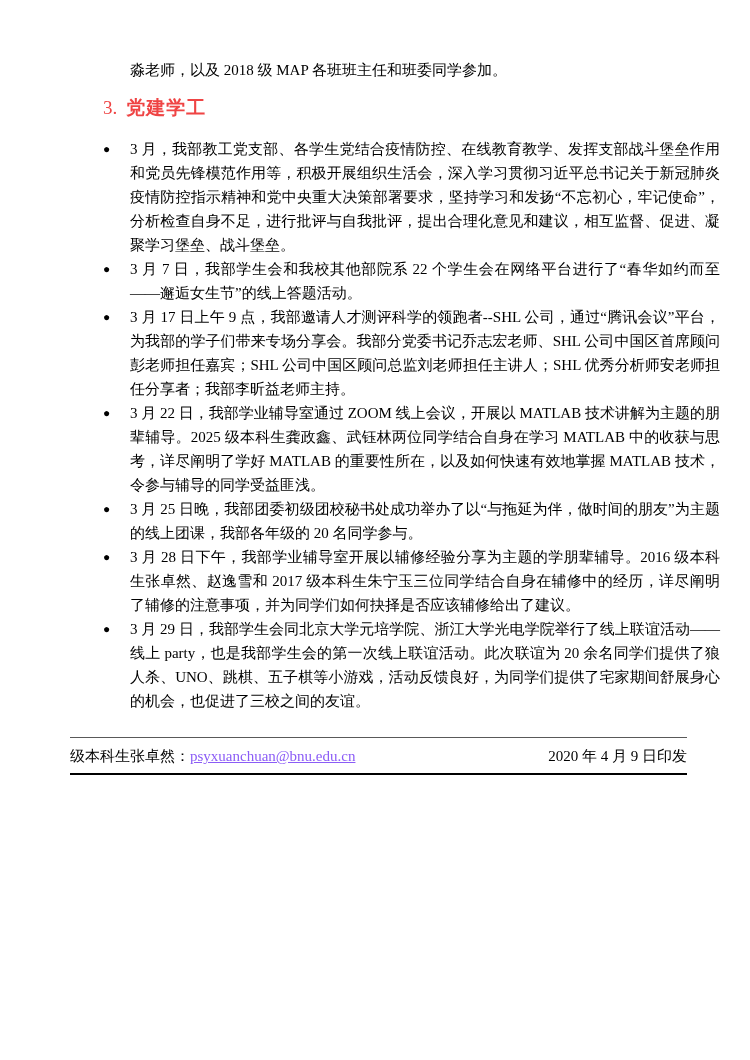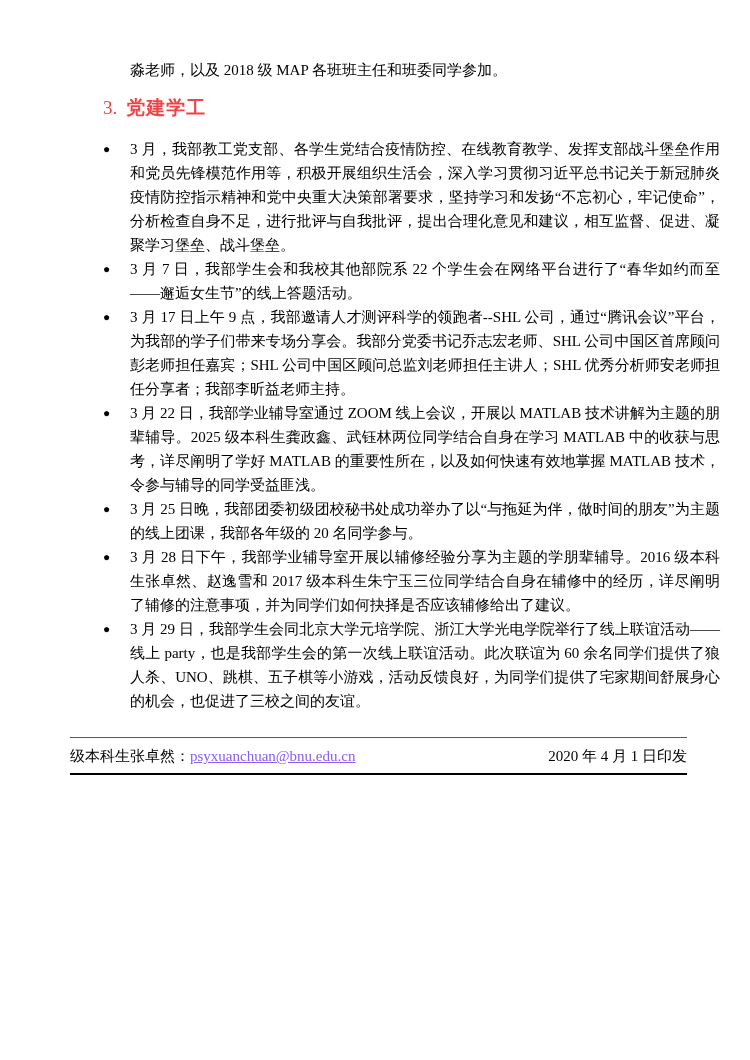--- a/index.html
+++ b/index.html
@@ -128,28 +128,28 @@
       <li>
         <span class="marker">●</span>
         <span class="li-text">3 月 25 日晚，我部团委初级团校秘书处成功举办了以“与拖延为伴，做时间的朋友”为主题的线上团课，我部各年级的 20 名同学参与。</span>
       </li>
       <li>
         <span class="marker">●</span>
         <span class="li-text">3 月 28 日下午，我部学业辅导室开展以辅修经验分享为主题的学朋辈辅导。2016 级本科生张卓然、赵逸雪和 2017 级本科生朱宁玉三位同学结合自身在辅修中的经历，详尽阐明了辅修的注意事项，并为同学们如何抉择是否应该辅修给出了建议。</span>
       </li>
       <li>
         <span class="marker">●</span>
-        <span class="li-text">3 月 29 日，我部学生会同北京大学元培学院、浙江大学光电学院举行了线上联谊活动——线上 party，也是我部学生会的第一次线上联谊活动。此次联谊为 60 余名同学们提供了狼人杀、UNO、跳棋、五子棋等小游戏，活动反馈良好，为同学们提供了宅家期间舒展身心的机会，也促进了三校之间的友谊。</span>
+        <span class="li-text">3 月 29 日，我部学生会同北京大学元培学院、浙江大学光电学院举行了线上联谊活动——线上 party，也是我部学生会的第一次线上联谊活动。此次联谊为 20 余名同学们提供了狼人杀、UNO、跳棋、五子棋等小游戏，活动反馈良好，为同学们提供了宅家期间舒展身心的机会，也促进了三校之间的友谊。</span>
       </li>
     </ul>
   </div>
 
   <div class="footer">
     <div class="rule-thin"></div>
     <div class="footer-row">
       <span class="footer-left">
         <span>级本科生张卓然：</span><a class="email-link">psyxuanchuan@bnu.edu.cn</a>
       </span>
-      <span class="footer-date">2020 年 4 月 1 日印发</span>
+      <span class="footer-date">2020 年 4 月 9 日印发</span>
     </div>
     <div class="rule-thick"></div>
   </div>
 </div>
 
 </body></html>

